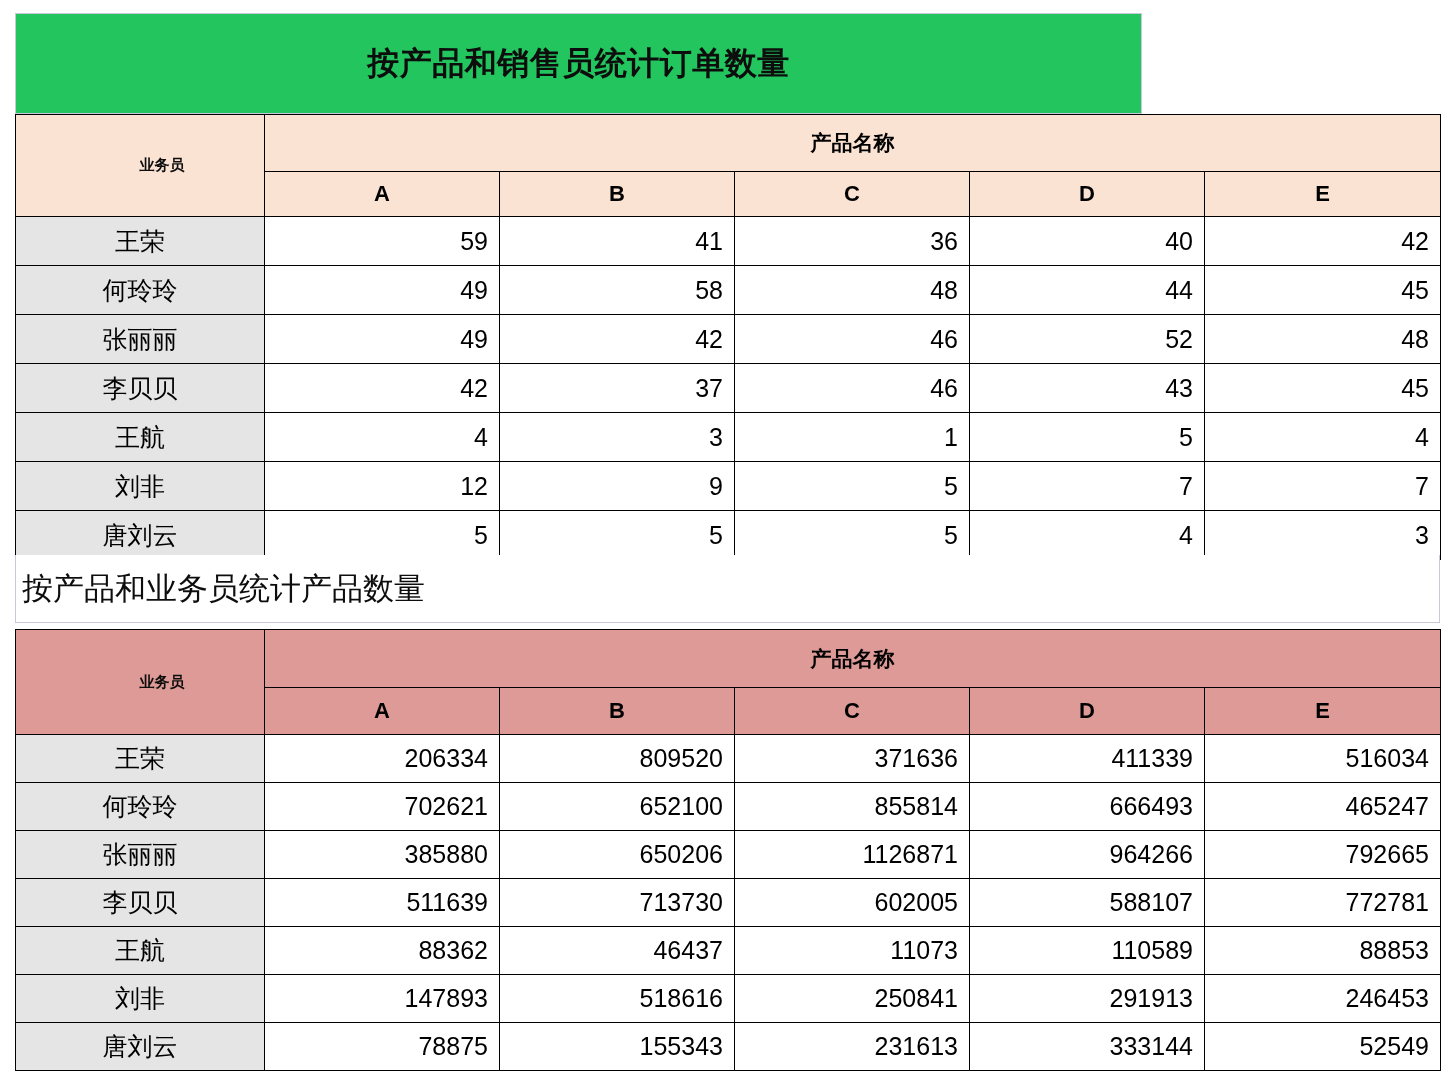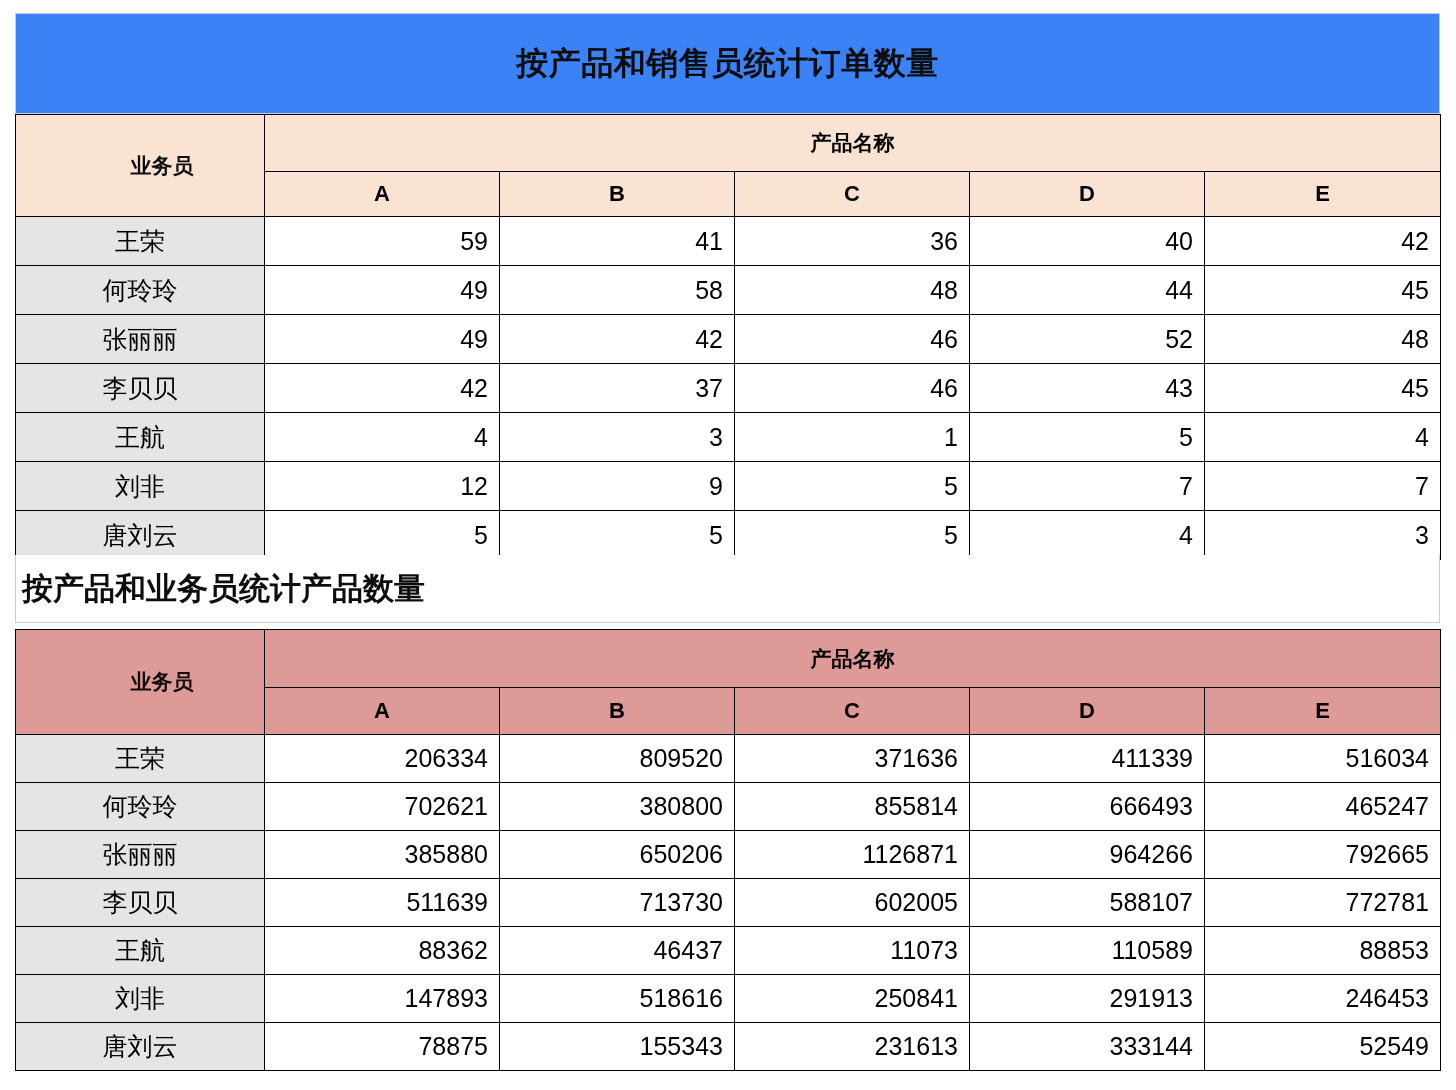--- a/index.html
+++ b/index.html
@@ -20,25 +20,25 @@
     width: 1456px;
     height: 1090px;
     background: #ffffff;
   }
 
   
   .title-band {
     position: absolute;
     left: 15px;
     top: 13px;
-    width: 1425px;
+    width: 1127px;
     height: 101px;
     border: 1px solid #c9c9d9;
     box-sizing: border-box;
-    background: #3b82f6;
+    background: #22c55e;
     display: flex;
     align-items: center;
     justify-content: center;
   }
   .title-band .title-text {
     font-size: 32px;
     font-weight: bold;
     letter-spacing: 0.5px;
     color: #0d0d0d;
     white-space: nowrap;
@@ -53,21 +53,21 @@
   }
   .xl-table td, .xl-table th {
     border: 1px solid #000000;
     padding: 0;
     margin: 0;
     font-weight: normal;
     box-sizing: border-box;
   }
 
   .xl-table .hdr {
-    font-size: 21px;
+    font-size: 15px;
     font-weight: bold;
     text-align: center;
     vertical-align: middle;
     color: #0d0d0d;
     padding-left: 44px;
   }
   .xl-table .hdr-group {
     font-size: 21px;
     font-weight: bold;
     text-align: center;
@@ -118,21 +118,21 @@
     border: 1px solid #c9c9d9;
     border-top: 0;
     box-sizing: border-box;
     background: #ffffff;
     display: flex;
     align-items: center;
     justify-content: flex-start;
   }
   .title-band-2 .title-text {
     font-size: 31px;
-    font-weight: bold;
+    font-weight: normal;
     color: #0d0d0d;
     padding-left: 6px;
     white-space: nowrap;
   }
 
   
   #table-amounts {
     left: 15px;
     top: 629px;
     width: 1425px;
@@ -270,21 +270,21 @@
         <td class="name-cell">王荣</td>
         <td class="num-cell">206334</td>
         <td class="num-cell">809520</td>
         <td class="num-cell">371636</td>
         <td class="num-cell">411339</td>
         <td class="num-cell">516034</td>
       </tr>
       <tr class="data-row">
         <td class="name-cell">何玲玲</td>
         <td class="num-cell">702621</td>
-        <td class="num-cell">380800</td>
+        <td class="num-cell">652100</td>
         <td class="num-cell">855814</td>
         <td class="num-cell">666493</td>
         <td class="num-cell">465247</td>
       </tr>
       <tr class="data-row">
         <td class="name-cell">张丽丽</td>
         <td class="num-cell">385880</td>
         <td class="num-cell">650206</td>
         <td class="num-cell">1126871</td>
         <td class="num-cell">964266</td>

